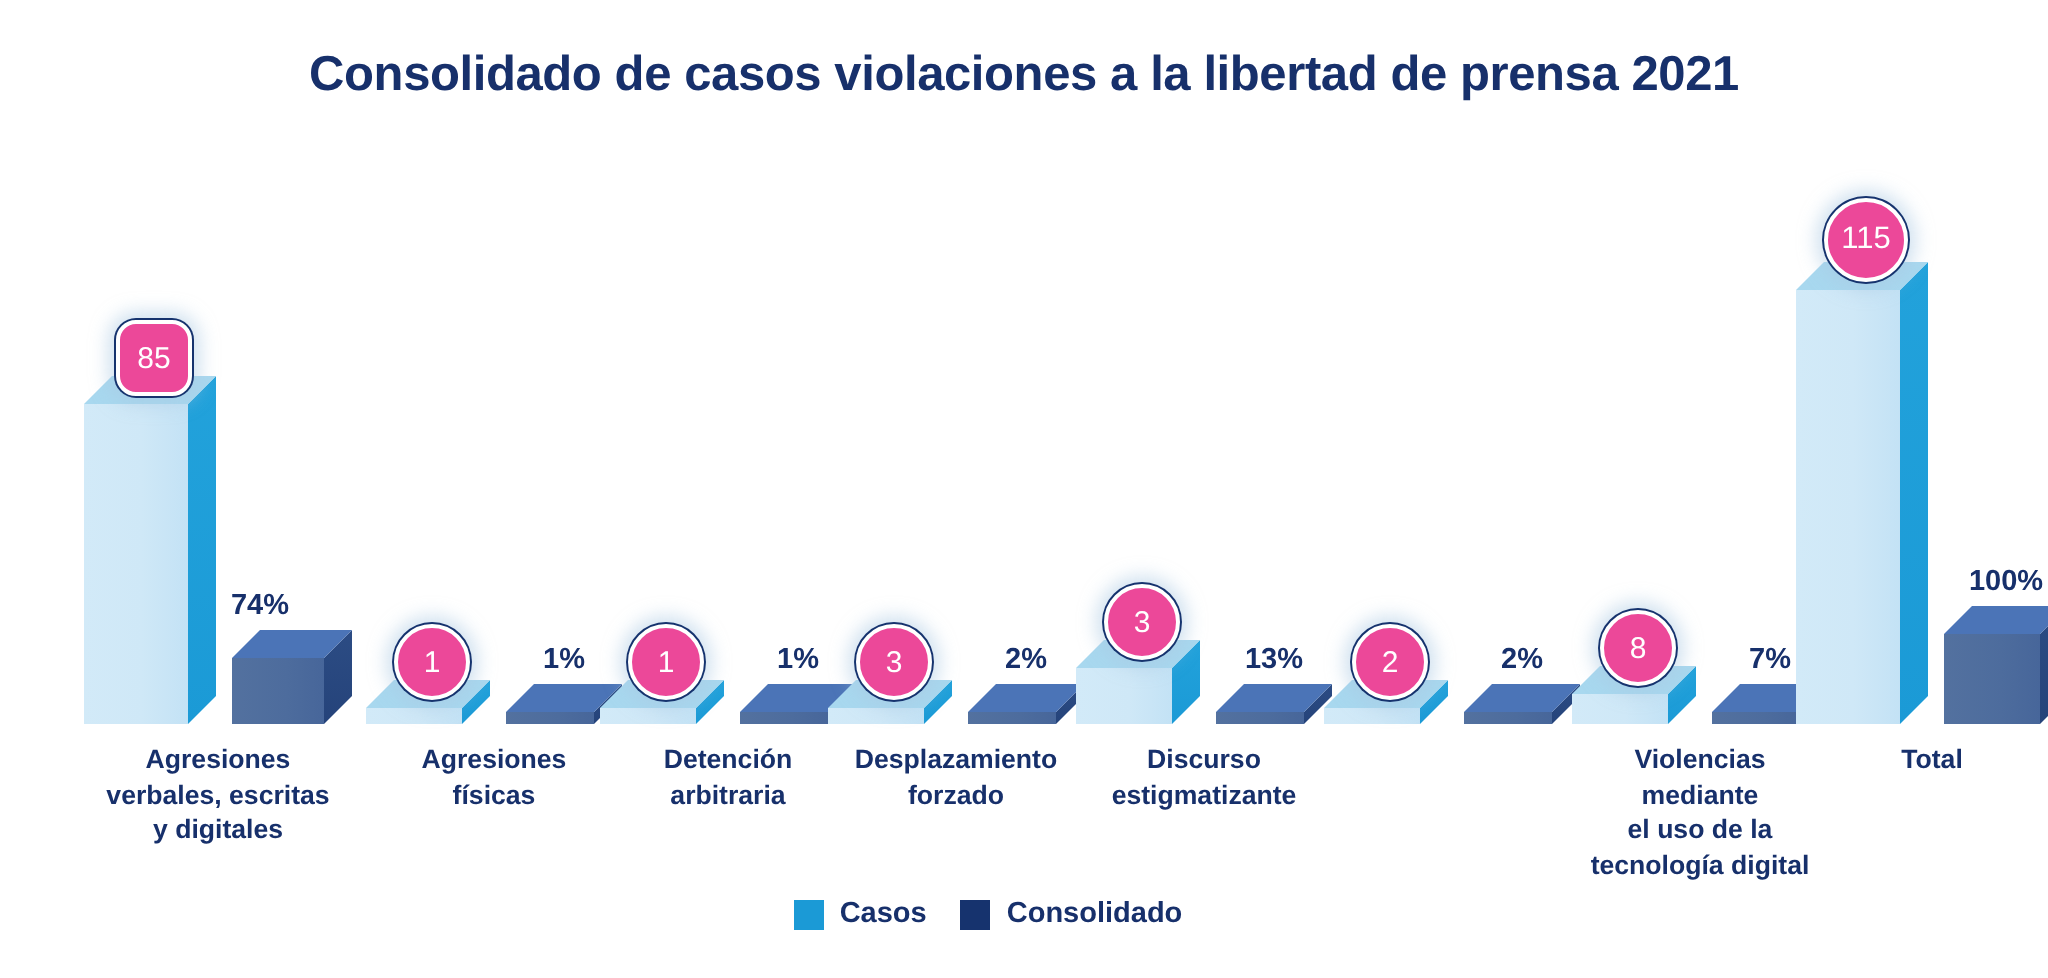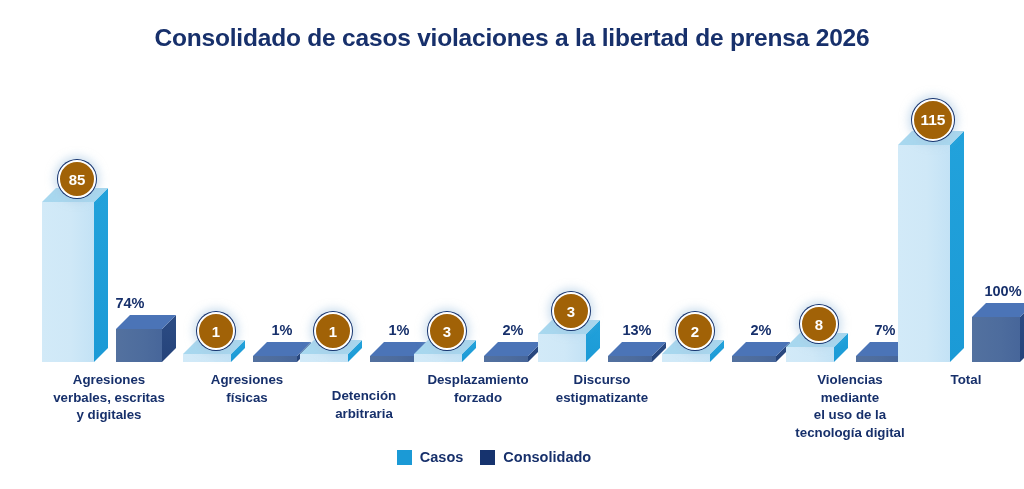--- a/index.html
+++ b/index.html
@@ -92,26 +92,26 @@
   .bar-pct .top {
     background: #4b74b7;
   }
 
   
   .badge {
     position: absolute;
     width: 34px;
     height: 34px;
     border-radius: 50%;
-    background: #a16207;
+    background: #ec4899;
     border: 2.5px solid #ffffff;
     box-shadow: 0 0 0 1px #16336e, 0 0 9px 4px rgba(170,200,225,0.55);
     color: #ffffff;
     font-size: 15px;
-    font-weight: bold;
+    font-weight: normal;
     display: flex;
     align-items: center;
     justify-content: center;
     line-height: 1;
     z-index: 6;
   }
   .badge.wide {
     width: 38px;
     height: 38px;
     font-size: 15.5px;
@@ -165,29 +165,29 @@
     font-weight: bold;
     color: #17306b;
     line-height: 1;
   }
 </style>
 </head>
 <body>
 
 <div id="chart-root">
 
-  <div id="chart-title">Consolidado de casos violaciones a la libertad de prensa 2026</div>
+  <div id="chart-title">Consolidado de casos violaciones a la libertad de prensa 2021</div>
 
   <div id="plot-area">
       <div class="bar bar-casos" style="left: 42px; width: 52px; height: 160px; top: 202px;">
         <div class="front"></div>
         <div class="side" style="left: 52px; top: 0px; width: 14px; height: 174px; clip-path: polygon(0px 14px, 100% 0px, 100% 160px, 0px 174px); transform: translateY(-14px);"></div>
         <div class="top" style="left: 0px; top: -14px; width: 66px; height: 14px; clip-path: polygon(0px 100%, 14px 0px, 100% 0px, calc(100% - 14px) 100%);"></div>
       </div>
-      <div class="badge" style="left: 58px; top: 160px;">85</div>
+      <div class="badge" style="left: 58px; top: 160px; border-radius: 10px;">85</div>
       <div class="bar bar-pct" style="left: 116px; width: 46px; height: 33px; top: 329px;">
         <div class="front"></div>
         <div class="side" style="left: 46px; top: 0px; width: 14px; height: 47px; clip-path: polygon(0px 14px, 100% 0px, 100% 33px, 0px 47px); transform: translateY(-14px);"></div>
         <div class="top" style="left: 0px; top: -14px; width: 60px; height: 14px; clip-path: polygon(0px 100%, 14px 0px, 100% 0px, calc(100% - 14px) 100%);"></div>
       </div>
       <div class="pct-label" style="left: 130px; transform: translateX(-50%); top: 295px;">74%</div>
       <div class="cat-label" style="width: 170px; left: 24px; top: 371px;">Agresiones
 verbales, escritas
 y digitales</div>
       <div class="bar bar-casos" style="left: 183px; width: 48px; height: 8px; top: 354px;">
@@ -209,21 +209,21 @@
         <div class="side" style="left: 48px; top: 0px; width: 14px; height: 22px; clip-path: polygon(0px 14px, 100% 0px, 100% 8px, 0px 22px); transform: translateY(-14px);"></div>
         <div class="top" style="left: 0px; top: -14px; width: 62px; height: 14px; clip-path: polygon(0px 100%, 14px 0px, 100% 0px, calc(100% - 14px) 100%);"></div>
       </div>
       <div class="badge" style="left: 314px; top: 312px;">1</div>
       <div class="bar bar-pct" style="left: 370px; width: 44px; height: 6px; top: 356px;">
         <div class="front"></div>
         <div class="side" style="left: 44px; top: 0px; width: 14px; height: 20px; clip-path: polygon(0px 14px, 100% 0px, 100% 6px, 0px 20px); transform: translateY(-14px);"></div>
         <div class="top" style="left: 0px; top: -14px; width: 58px; height: 14px; clip-path: polygon(0px 100%, 14px 0px, 100% 0px, calc(100% - 14px) 100%);"></div>
       </div>
       <div class="pct-label" style="left: 399px; transform: translateX(-50%); top: 322px;">1%</div>
-      <div class="cat-label" style="width: 150px; left: 289px; top: 371px; margin-top: 16px;">Detención
+      <div class="cat-label" style="width: 150px; left: 289px; top: 371px;">Detención
 arbitraria</div>
       <div class="bar bar-casos" style="left: 414px; width: 48px; height: 8px; top: 354px;">
         <div class="front"></div>
         <div class="side" style="left: 48px; top: 0px; width: 14px; height: 22px; clip-path: polygon(0px 14px, 100% 0px, 100% 8px, 0px 22px); transform: translateY(-14px);"></div>
         <div class="top" style="left: 0px; top: -14px; width: 62px; height: 14px; clip-path: polygon(0px 100%, 14px 0px, 100% 0px, calc(100% - 14px) 100%);"></div>
       </div>
       <div class="badge" style="left: 428px; top: 312px;">3</div>
       <div class="bar bar-pct" style="left: 484px; width: 44px; height: 6px; top: 356px;">
         <div class="front"></div>
         <div class="side" style="left: 44px; top: 0px; width: 14px; height: 20px; clip-path: polygon(0px 14px, 100% 0px, 100% 6px, 0px 20px); transform: translateY(-14px);"></div>

